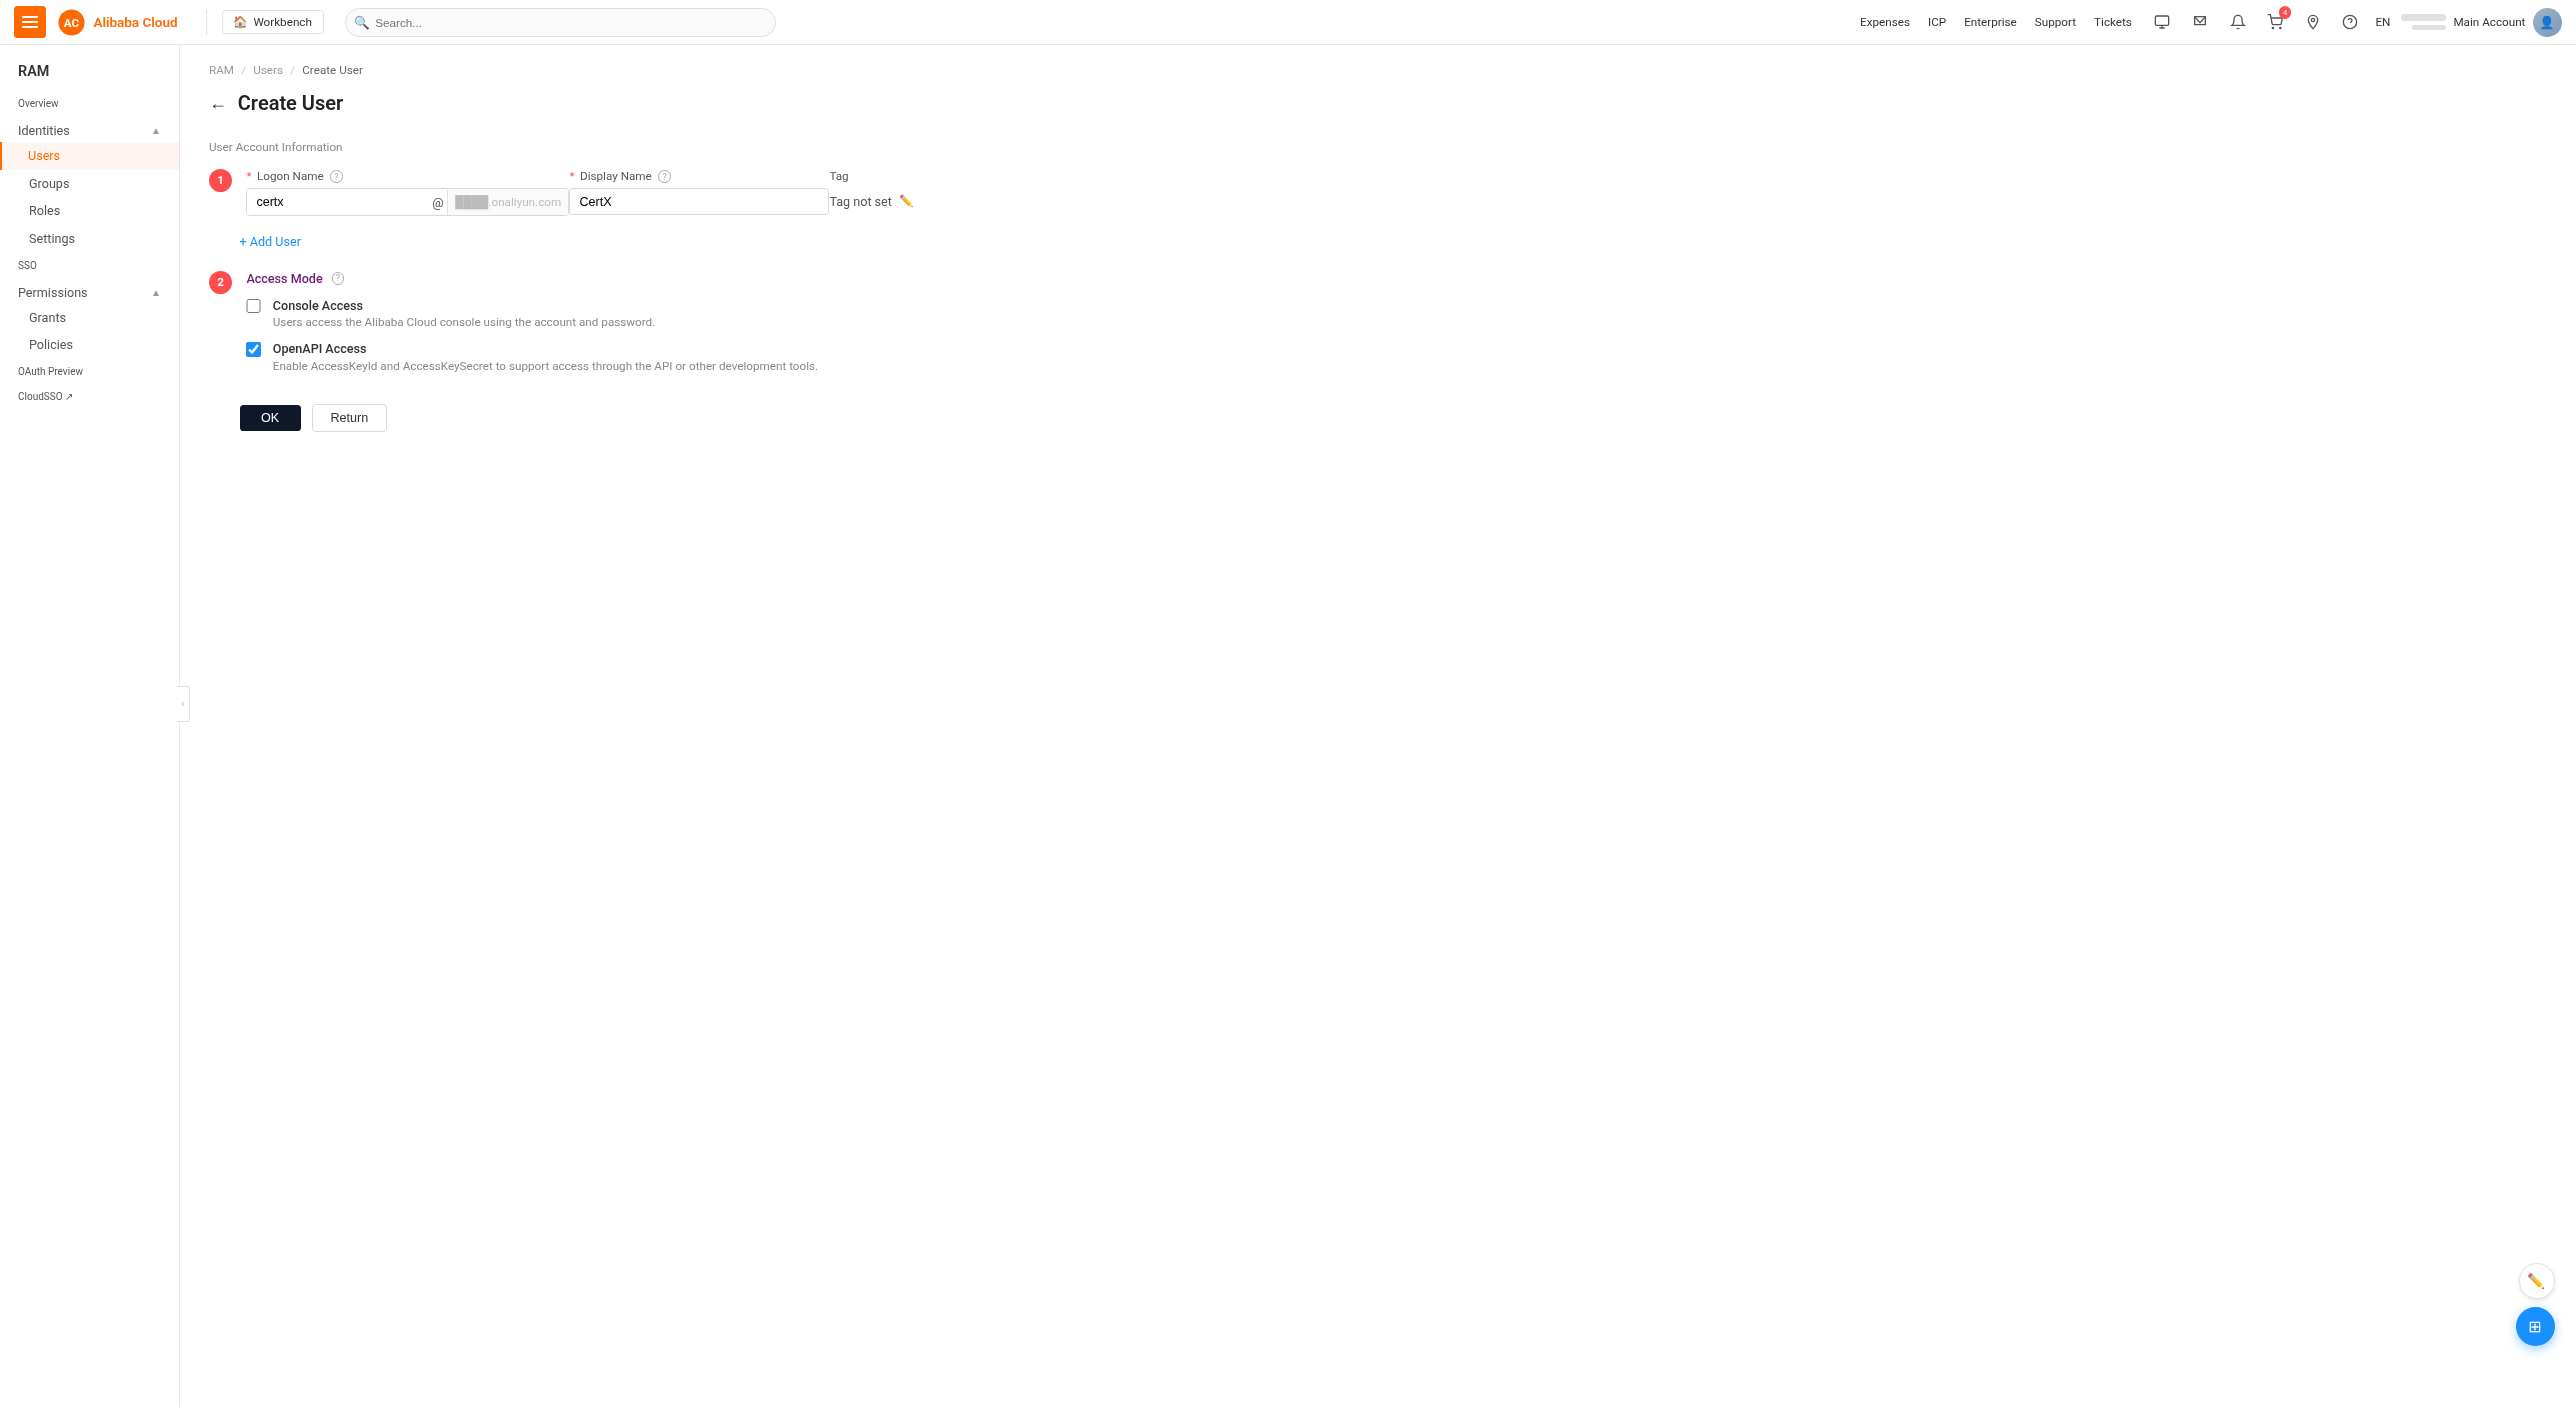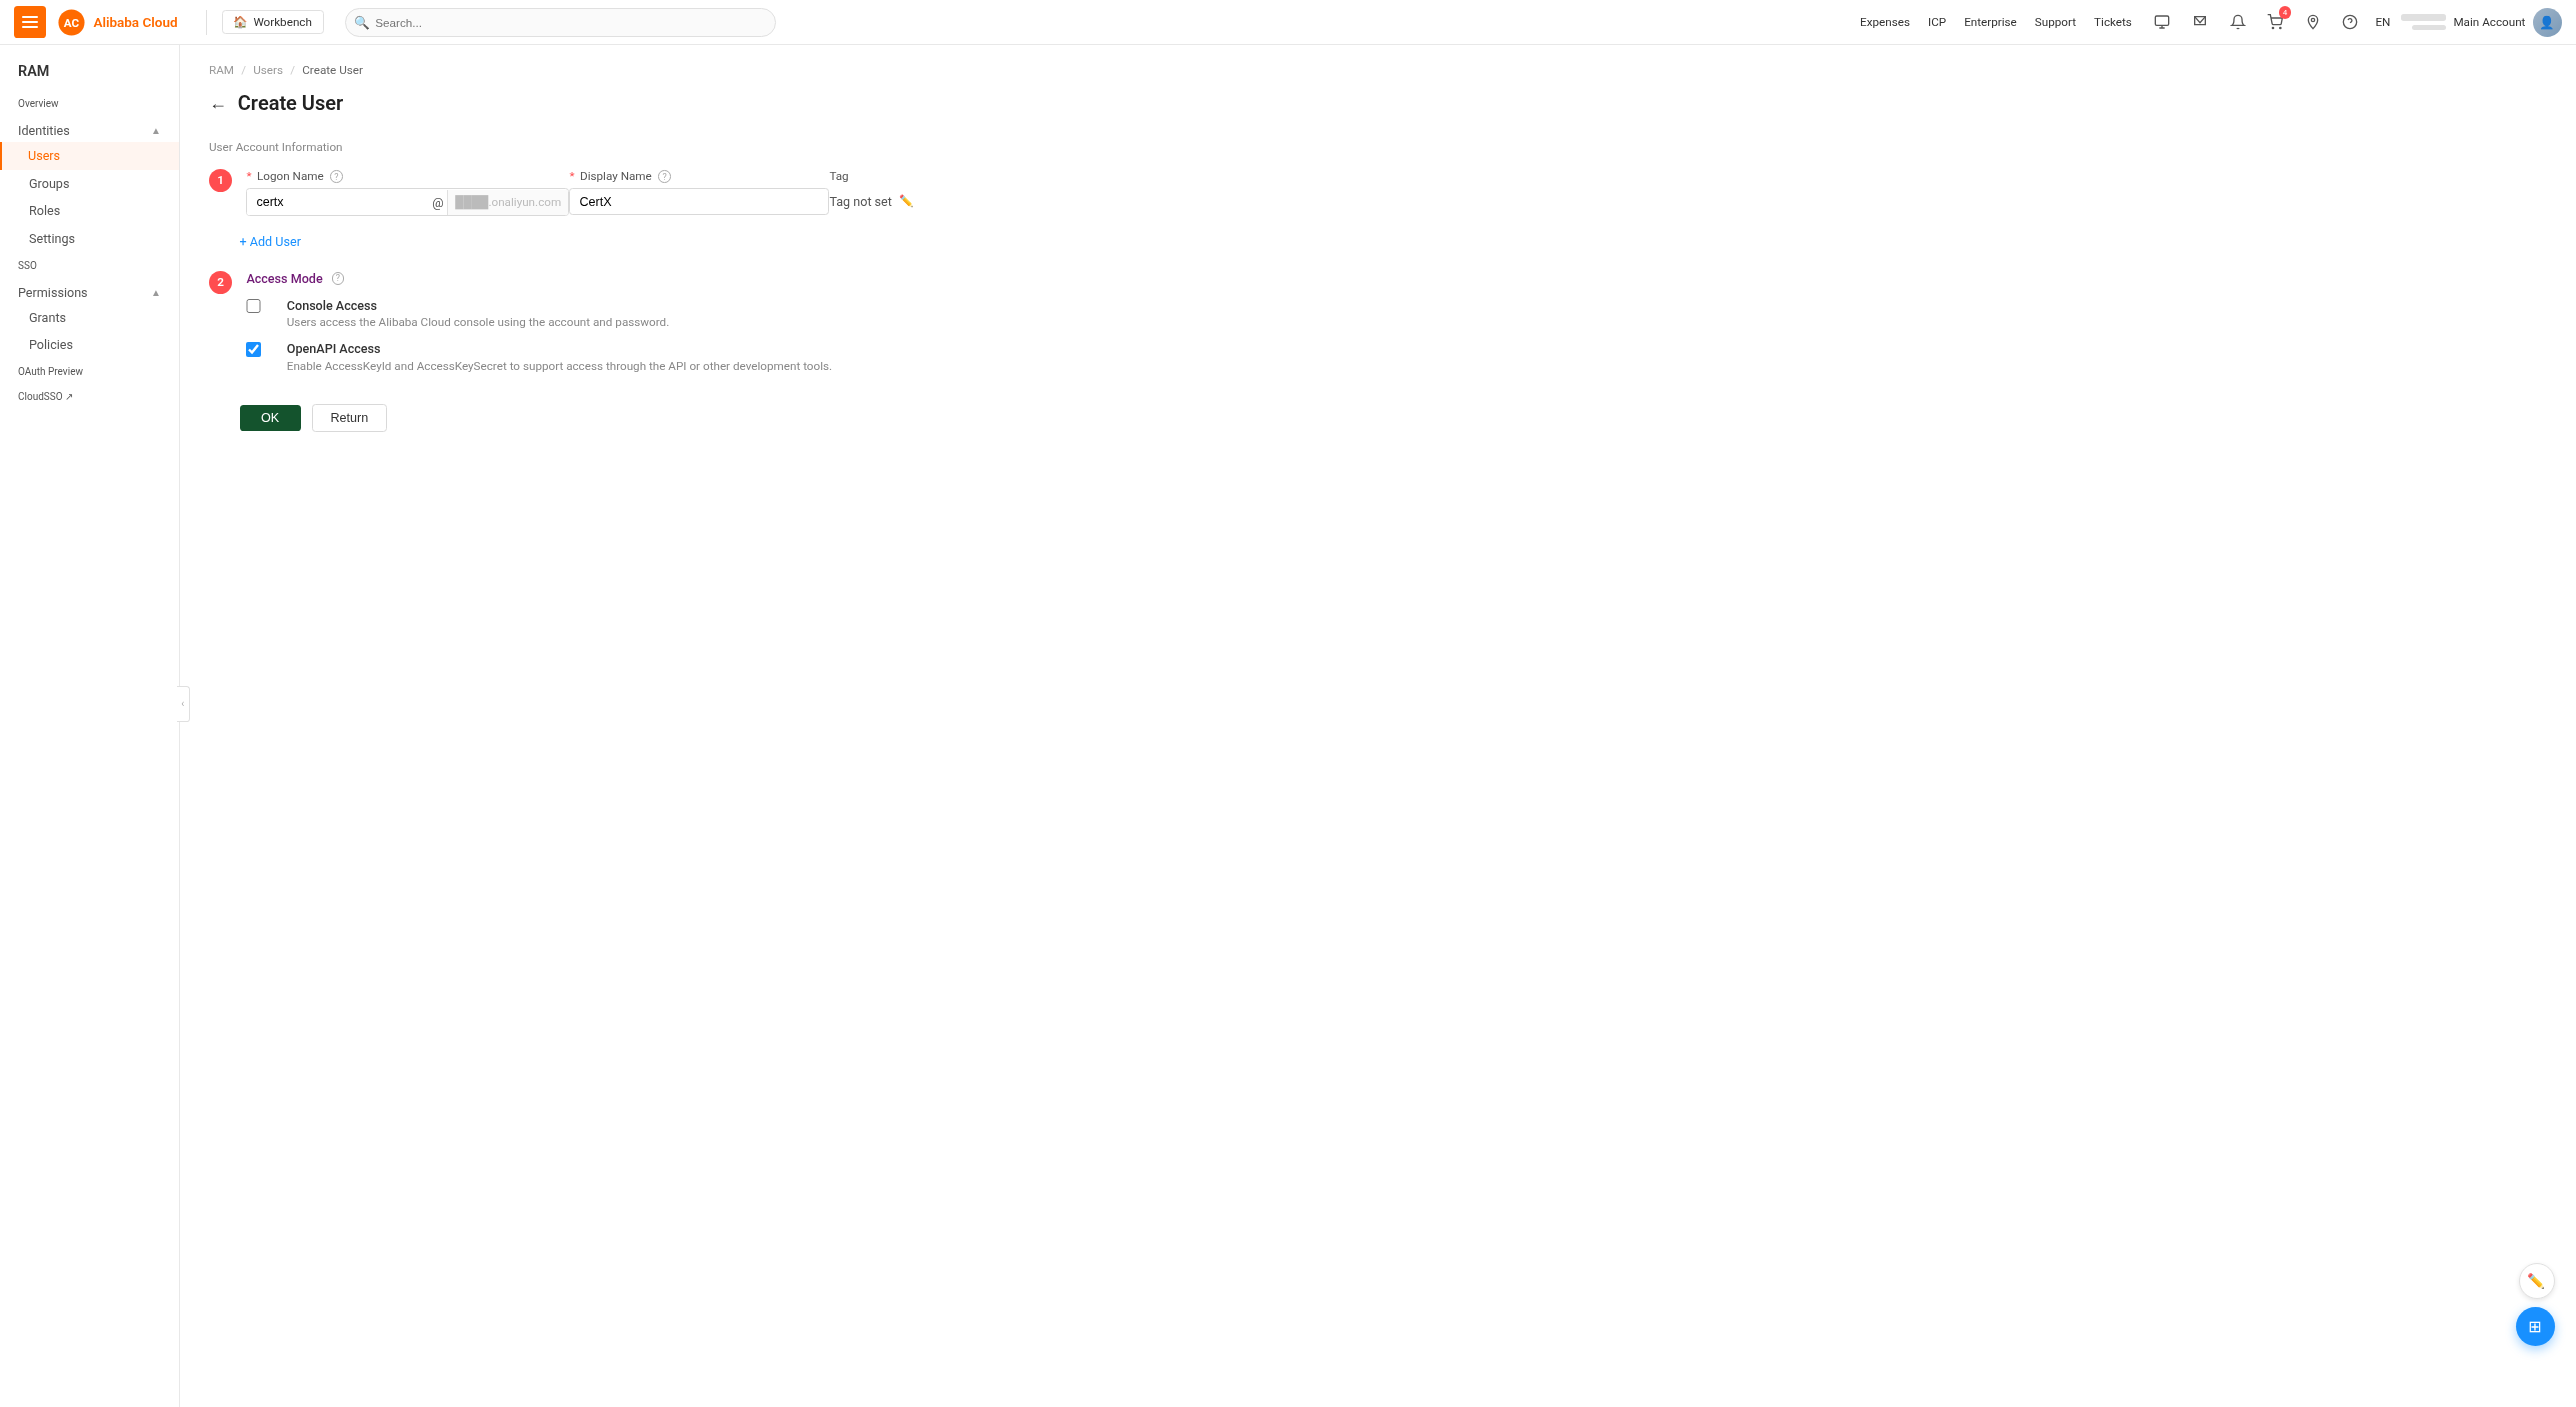--- a/index.html
+++ b/index.html
@@ -349,21 +349,21 @@
       display: flex;
       align-items: center;
       gap: 5.4px;
       margin-bottom: 10.8px;
     }
     .access-mode-title { font-size: 12.6px; color: #701a75; font-weight: 500; }
 
     .checkbox-row {
       display: flex;
       align-items: flex-start;
-      gap: 26px;
+      gap: 12px;
       margin-bottom: 9px;
       margin-top: 12px;
     }
     .checkbox-input {
       width: 14.4px; height: 14.4px;
       cursor: pointer;
       margin-top: 0.9px;
       accent-color: #1890ff;
       flex-shrink: 0;
     }
@@ -373,21 +373,21 @@
 
     
     .form-actions {
       display: flex;
       align-items: center;
       gap: 10.8px;
       padding-left: 30.5px;
     }
     .btn-ok {
       padding: 6.3px 21.5px;
-      background: #14532d;
+      background: #0f172a;
       color: #fff;
       border: none;
       border-radius: 3.6px;
       font-size: 12.6px;
       cursor: pointer;
     }
     .btn-return {
       padding: 6.3px 18px;
       background: #fff;
       color: #333;

